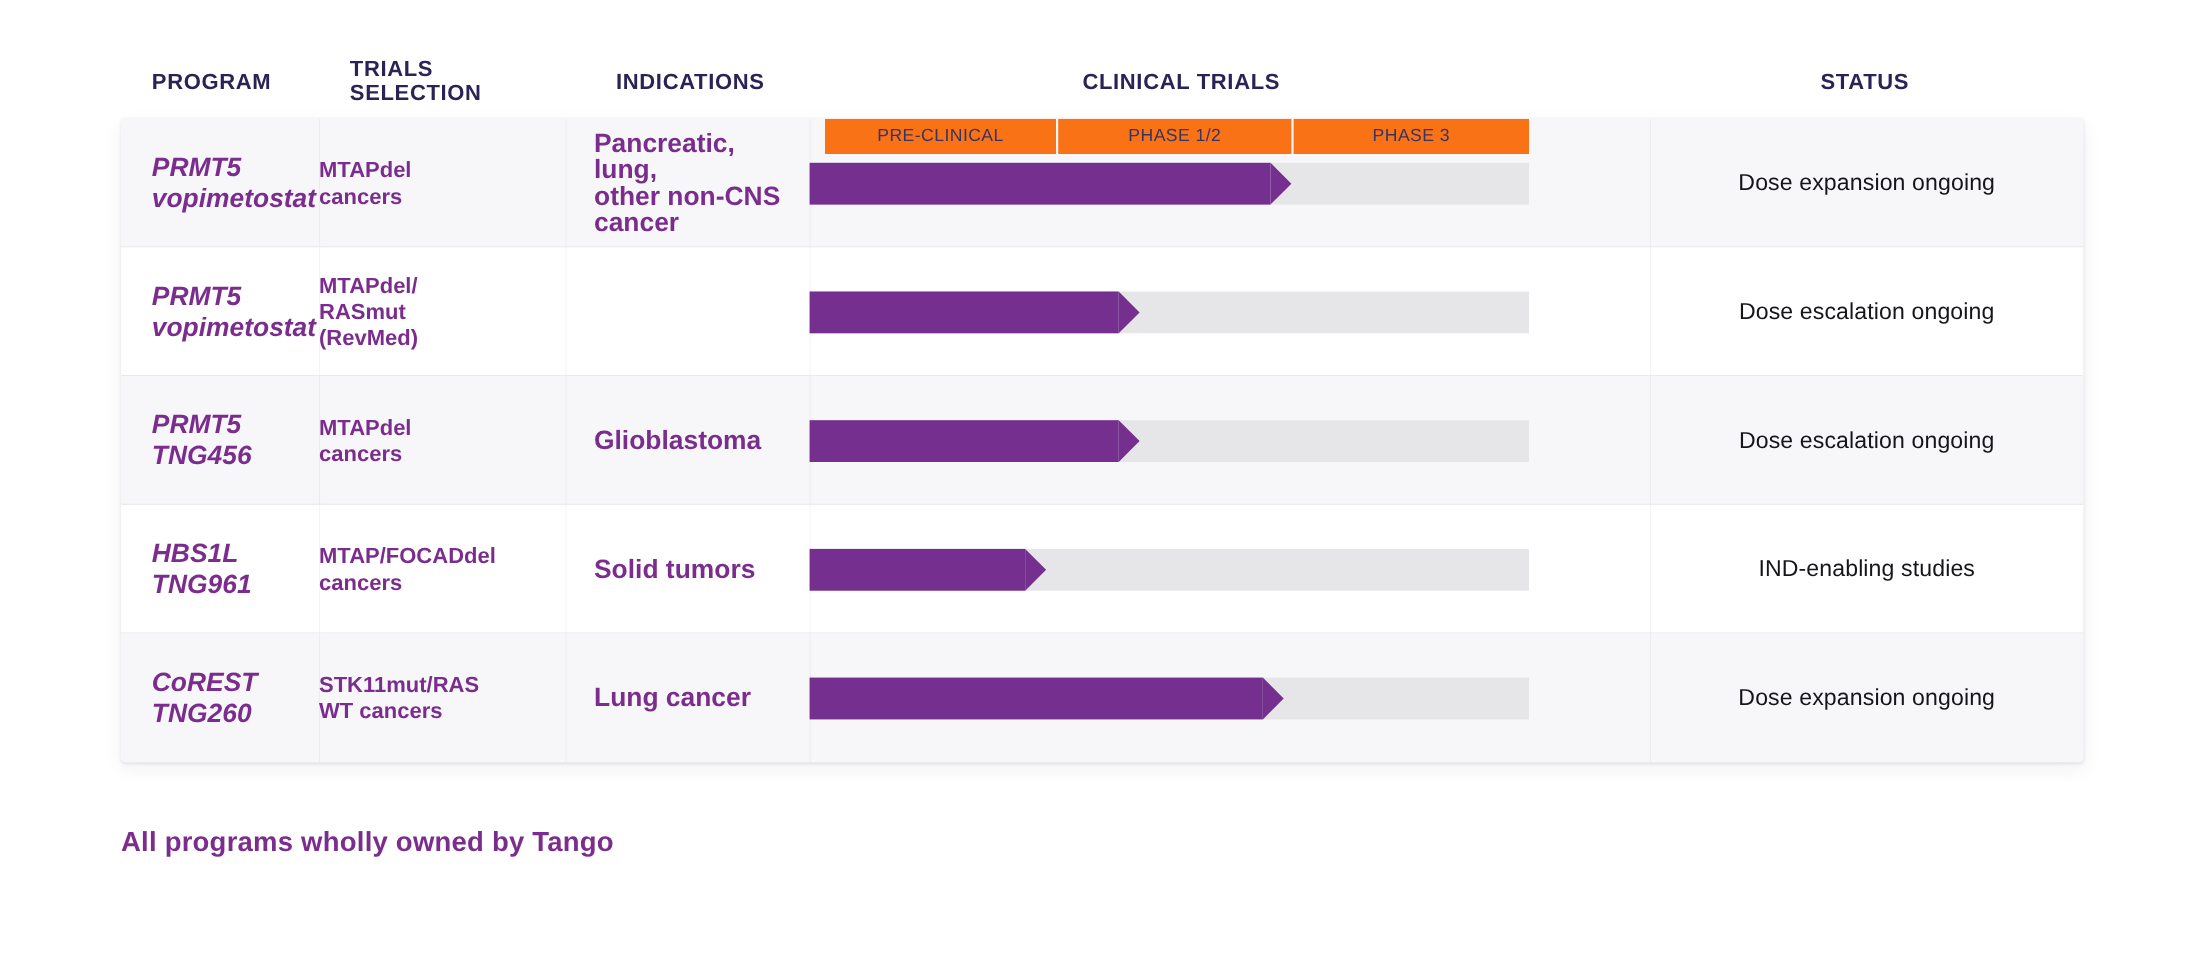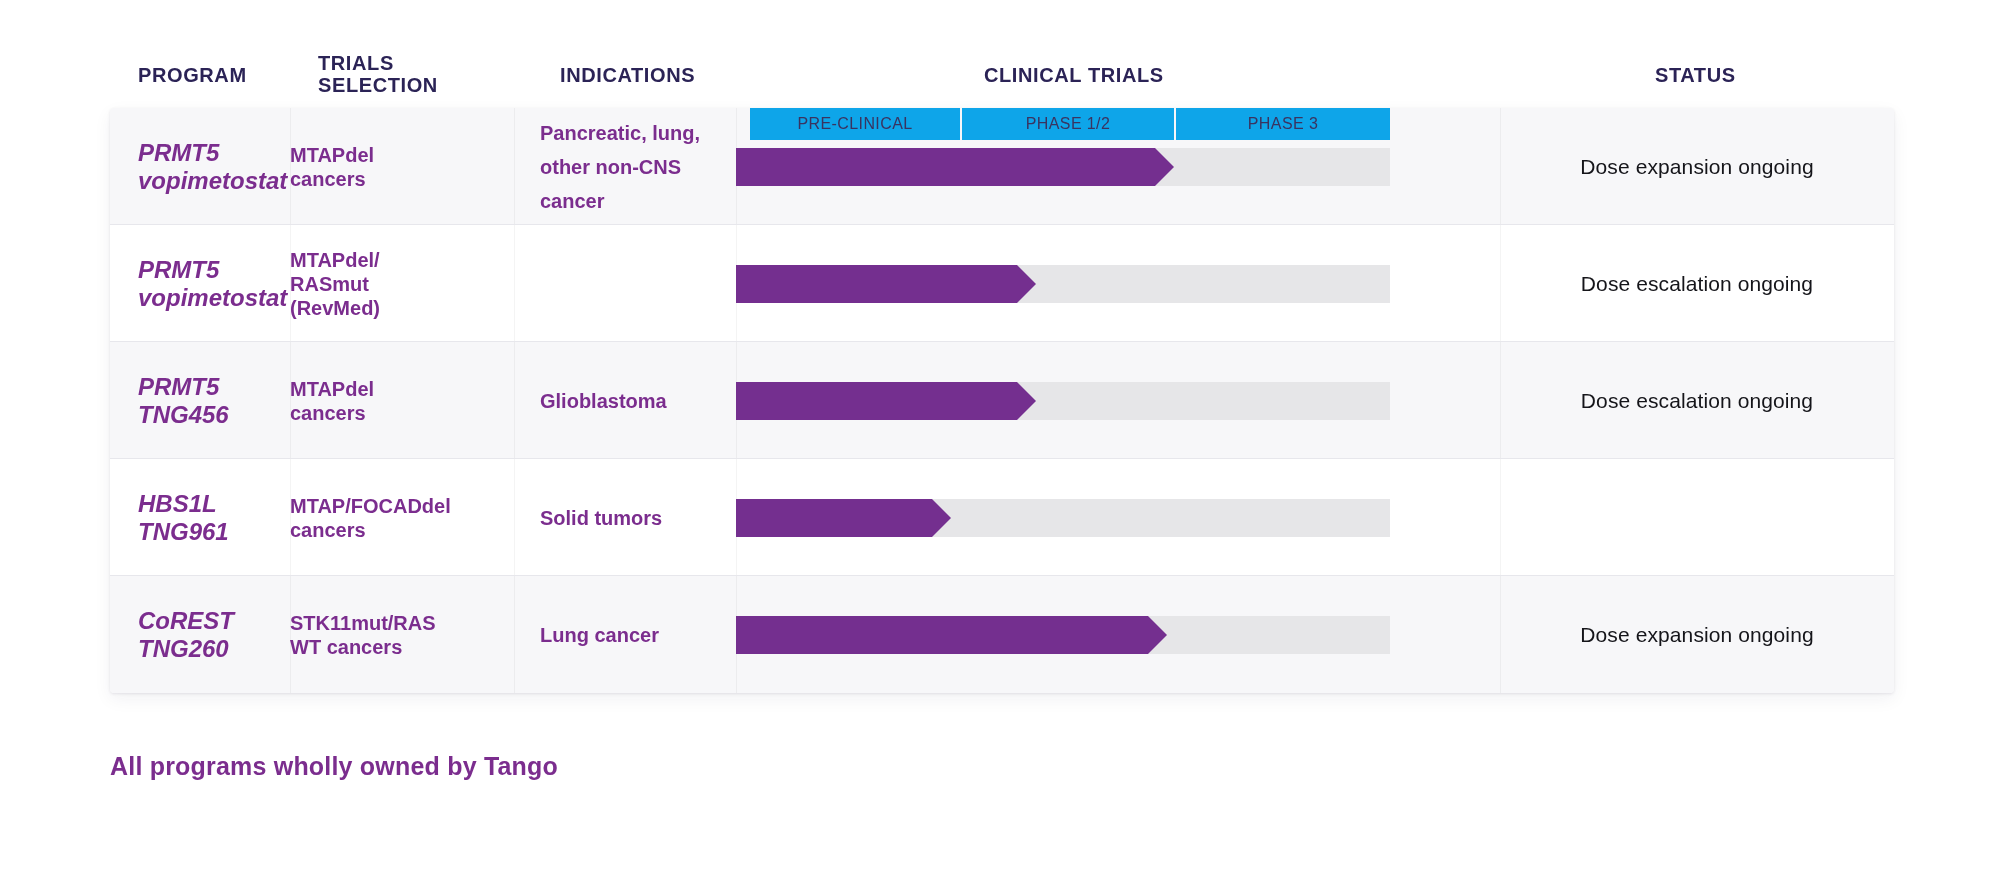--- a/index.html
+++ b/index.html
@@ -65,36 +65,36 @@
     font-weight:bold;
     font-size:21px;
     line-height:25px;
     white-space:pre-line;
   }
   .cell.program{left:28px;width:150px;overflow:hidden;font-style:italic;}
   .cell.program .txt{font-size:24px;line-height:28px;white-space:pre;}
   .cell.patient{left:180px;width:165px;}
   .cell.patient .txt{font-size:20px;line-height:24px;}
   .cell.indication{left:430px;width:175px;}
-  .cell.indication .txt{font-size:20px;line-height:34px;}
+  .cell.indication .txt{font-size:24px;line-height:24px;}
 
   .cell.status{
     left:1390px;width:394px;justify-content:center;
   }
   .cell.status .txt{
     color:#15151a;font-weight:normal;font-size:21px;letter-spacing:.1px;
   }
 
   
   .phase-band{
     position:absolute;left:640px;top:0;width:640px;height:32px;
   }
   .phase-cell{
     position:absolute;top:0;height:32px;
-    background:#0ea5e9;
+    background:#f97316;
     display:flex;align-items:center;justify-content:center;
     color:#3a3360;font-size:16px;letter-spacing:.4px;
   }
   .phase-1{left:0;width:210px;}
   .phase-2{left:212px;width:212px;}
   .phase-3{left:426px;width:214px;}
 
   
   .track{
     position:absolute;
@@ -231,20 +231,23 @@
 cancers</div>
         </div>
         <div class="cell indication">
           <div class="txt">Solid tumors</div>
         </div>
         <div class="track" style="top: 40px;">
           <div class="bar" style="width: 196.2px;">
             <div class="tip"></div>
           </div>
         </div>
+        <div class="cell status">
+          <div class="txt">IND-enabling studies</div>
+        </div>
       </div>
       <div class="row-sep" style="top: 467px;"></div>
       <div class="row alt" style="top: 468px;">
         <div class="vsep" style="left: 180px;"></div>
         <div class="vsep" style="left: 404px;"></div>
         <div class="vsep" style="left: 626px;"></div>
         <div class="vsep" style="left: 1390px;"></div>
         <div class="cell program">
           <div class="txt">CoREST
 TNG260</div>

